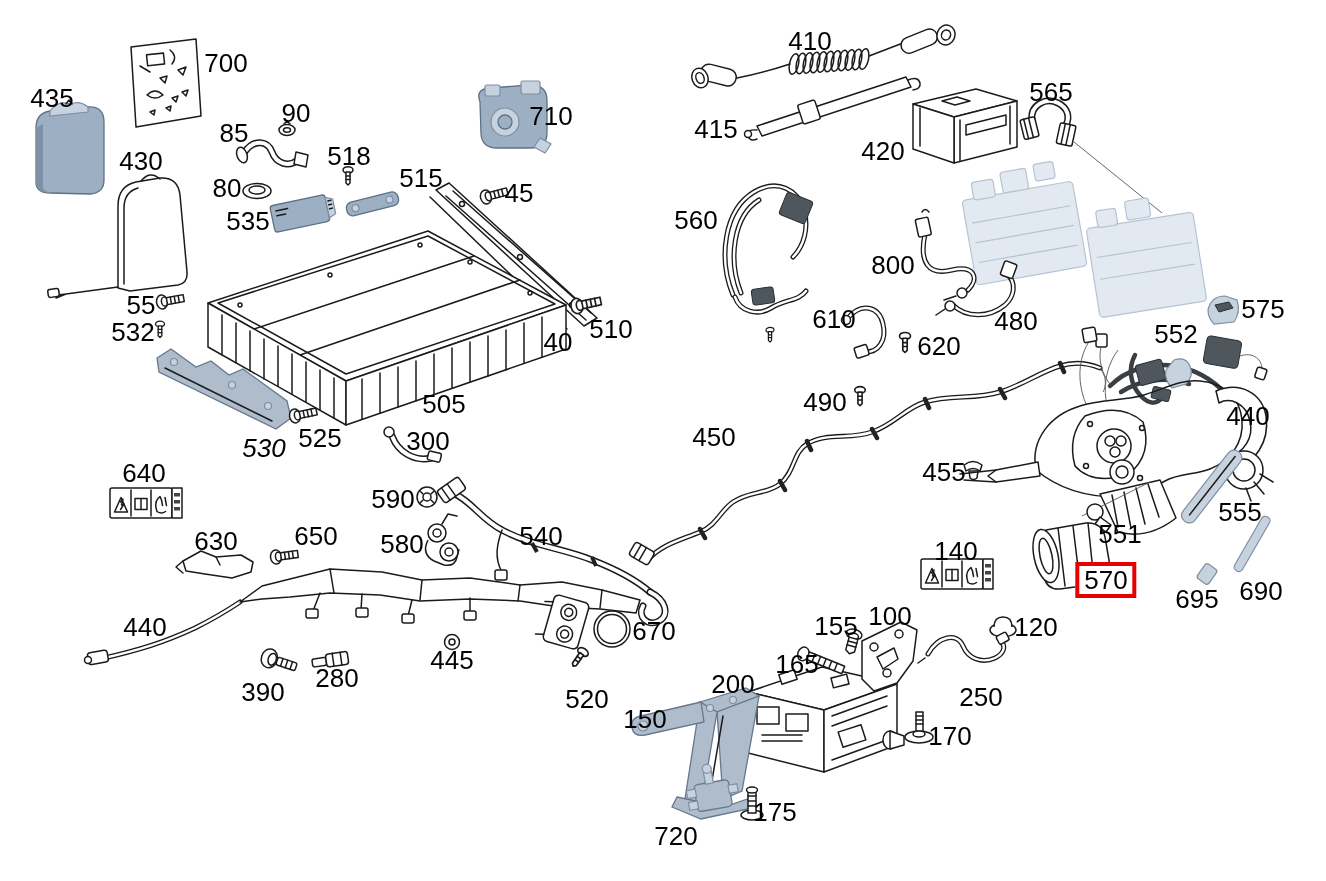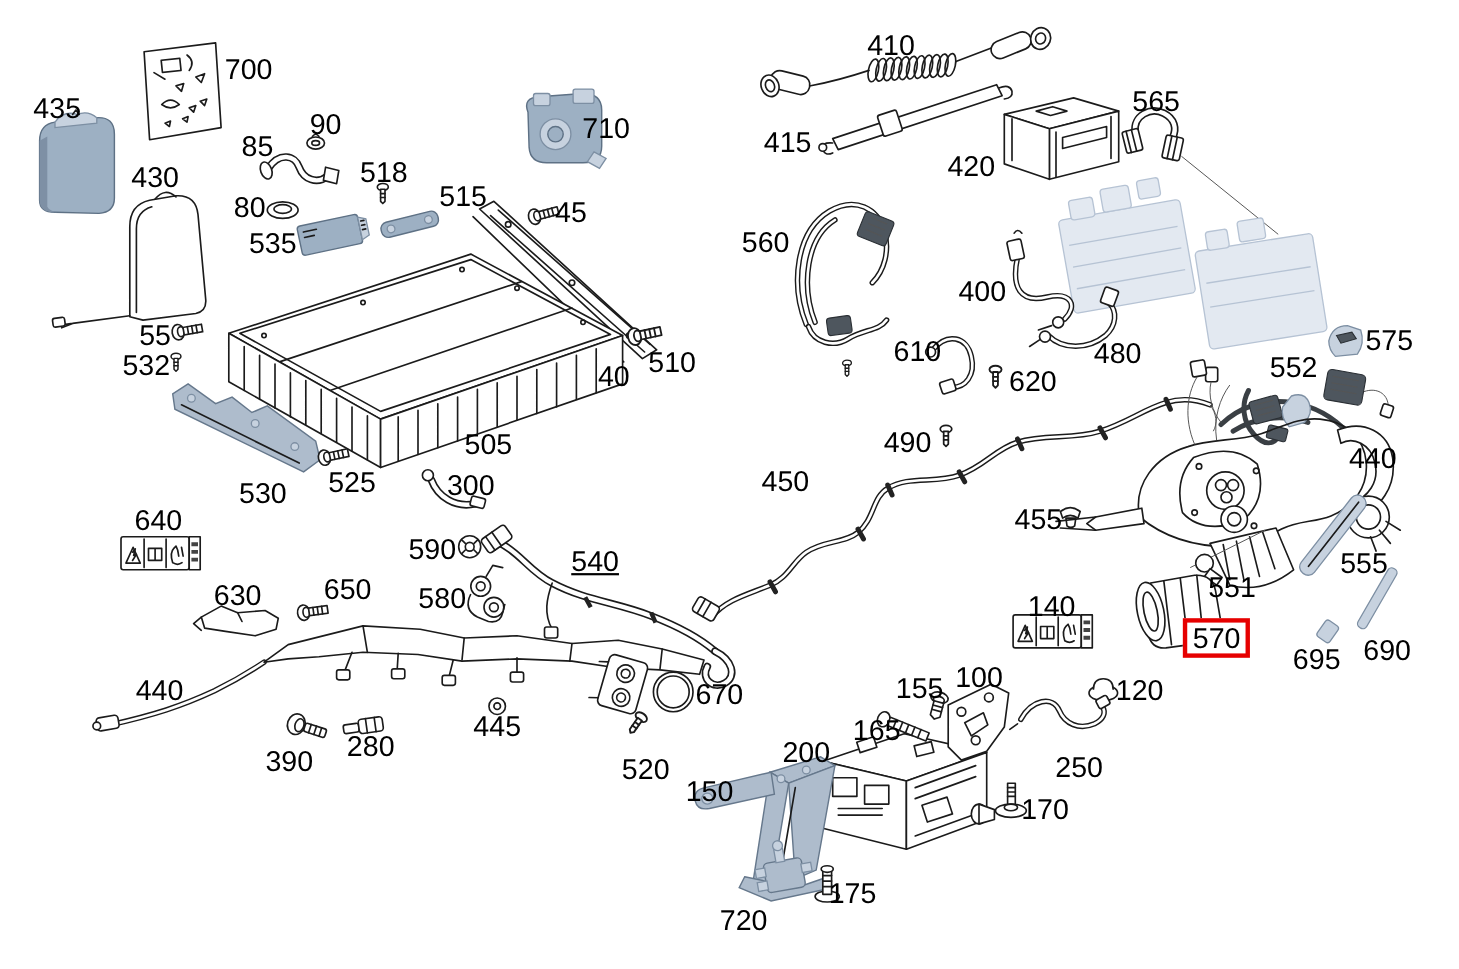--- a/index.html
+++ b/index.html
@@ -533,41 +533,41 @@
       <div class="lbl" style="left: 349px; top: 156px;">518</div>
       <div class="lbl" style="left: 377px; top: 178px; margin-left: 44px;">515</div>
       <div class="lbl" style="left: 248px; top: 221px;">535</div>
       <div class="lbl" style="left: 551px; top: 116px;">710</div>
       <div class="lbl" style="left: 519px; top: 193px;">45</div>
       <div class="lbl" style="left: 810px; top: 41px;">410</div>
       <div class="lbl" style="left: 716px; top: 129px;">415</div>
       <div class="lbl" style="left: 883px; top: 151px;">420</div>
       <div class="lbl" style="left: 1051px; top: 92px;">565</div>
       <div class="lbl" style="left: 696px; top: 220px;">560</div>
-      <div class="lbl" style="left: 893px; top: 265px;">400</div>
+      <div class="lbl" style="left: 893px; top: 265px;">800</div>
       <div class="lbl" style="left: 141px; top: 305px;">55</div>
       <div class="lbl" style="left: 133px; top: 332px;">532</div>
       <div class="lbl" style="left: 611px; top: 329px;">510</div>
       <div class="lbl" style="left: 558px; top: 342px;">40</div>
       <div class="lbl" style="left: 444px; top: 404px;">505</div>
       <div class="lbl" style="left: 834px; top: 319px;">610</div>
       <div class="lbl" style="left: 939px; top: 346px;">620</div>
       <div class="lbl" style="left: 1016px; top: 321px;">480</div>
       <div class="lbl" style="left: 1263px; top: 309px;">575</div>
       <div class="lbl" style="left: 1176px; top: 334px;">552</div>
       <div class="lbl" style="left: 825px; top: 402px;">490</div>
       <div class="lbl" style="left: 1248px; top: 416px;">440</div>
       <div class="lbl" style="left: 320px; top: 438px;">525</div>
-      <div class="lbl" style="left: 239px; top: 448px;">530</div>
+      <div class="lbl" style="left: 264px; top: 448px; font-style: italic;">530</div>
       <div class="lbl" style="left: 428px; top: 441px;">300</div>
       <div class="lbl" style="left: 714px; top: 437px;">450</div>
       <div class="lbl" style="left: 944px; top: 472px;">455</div>
       <div class="lbl" style="left: 144px; top: 473px;">640</div>
       <div class="lbl" style="left: 393px; top: 499px;">590</div>
-      <div class="lbl" style="left: 541px; top: 510px; text-decoration: underline;">540</div>
+      <div class="lbl" style="left: 541px; top: 536px;">540</div>
       <div class="lbl" style="left: 1240px; top: 512px;">555</div>
       <div class="lbl" style="left: 1120px; top: 534px;">551</div>
       <div class="lbl" style="left: 402px; top: 544px;">580</div>
       <div class="lbl" style="left: 216px; top: 541px;">630</div>
       <div class="lbl" style="left: 290px; top: 536px; margin-left: 26px;">650</div>
       <div class="lbl" style="left: 956px; top: 551px;">140</div>
       <div class="lbl boxed" style="left: 1106px; top: 580px; border-color: rgb(230, 0, 0);">570</div>
       <div class="lbl" style="left: 1197px; top: 599px;">695</div>
       <div class="lbl" style="left: 1261px; top: 591px;">690</div>
       <div class="lbl" style="left: 1036px; top: 627px;">120</div>

